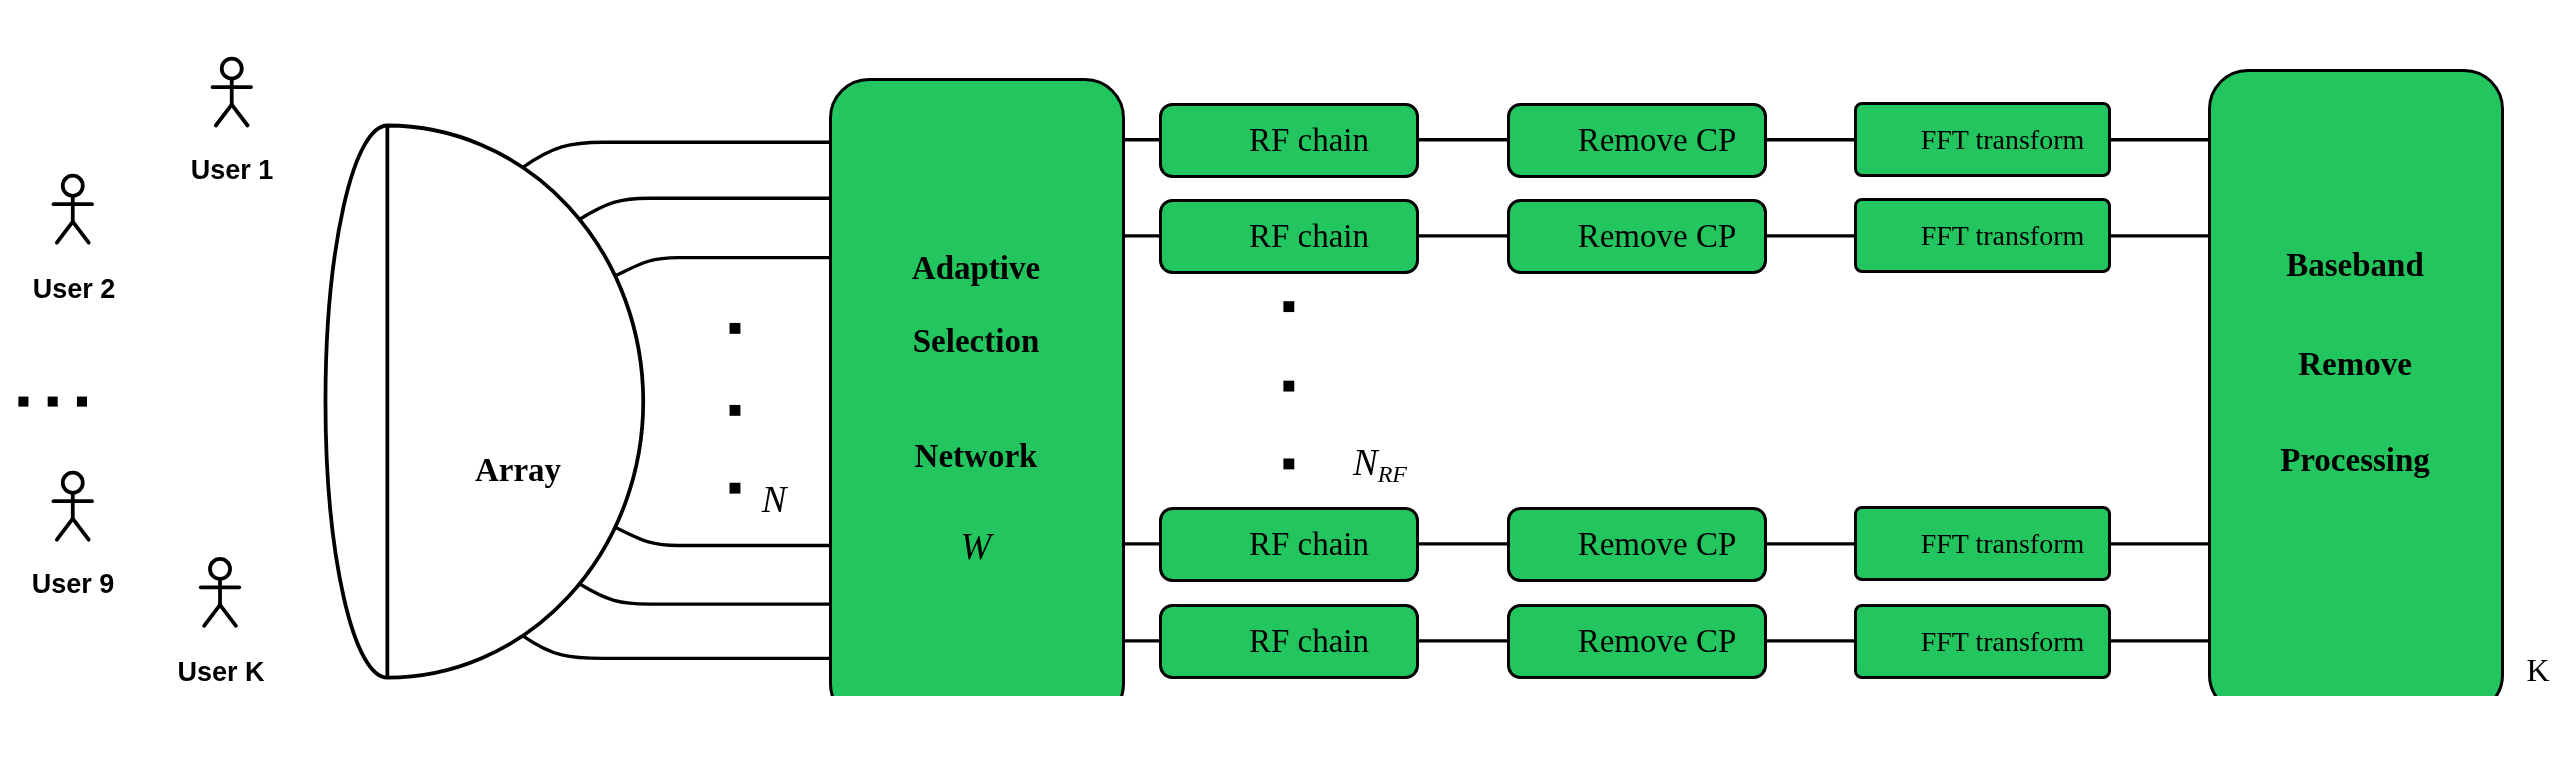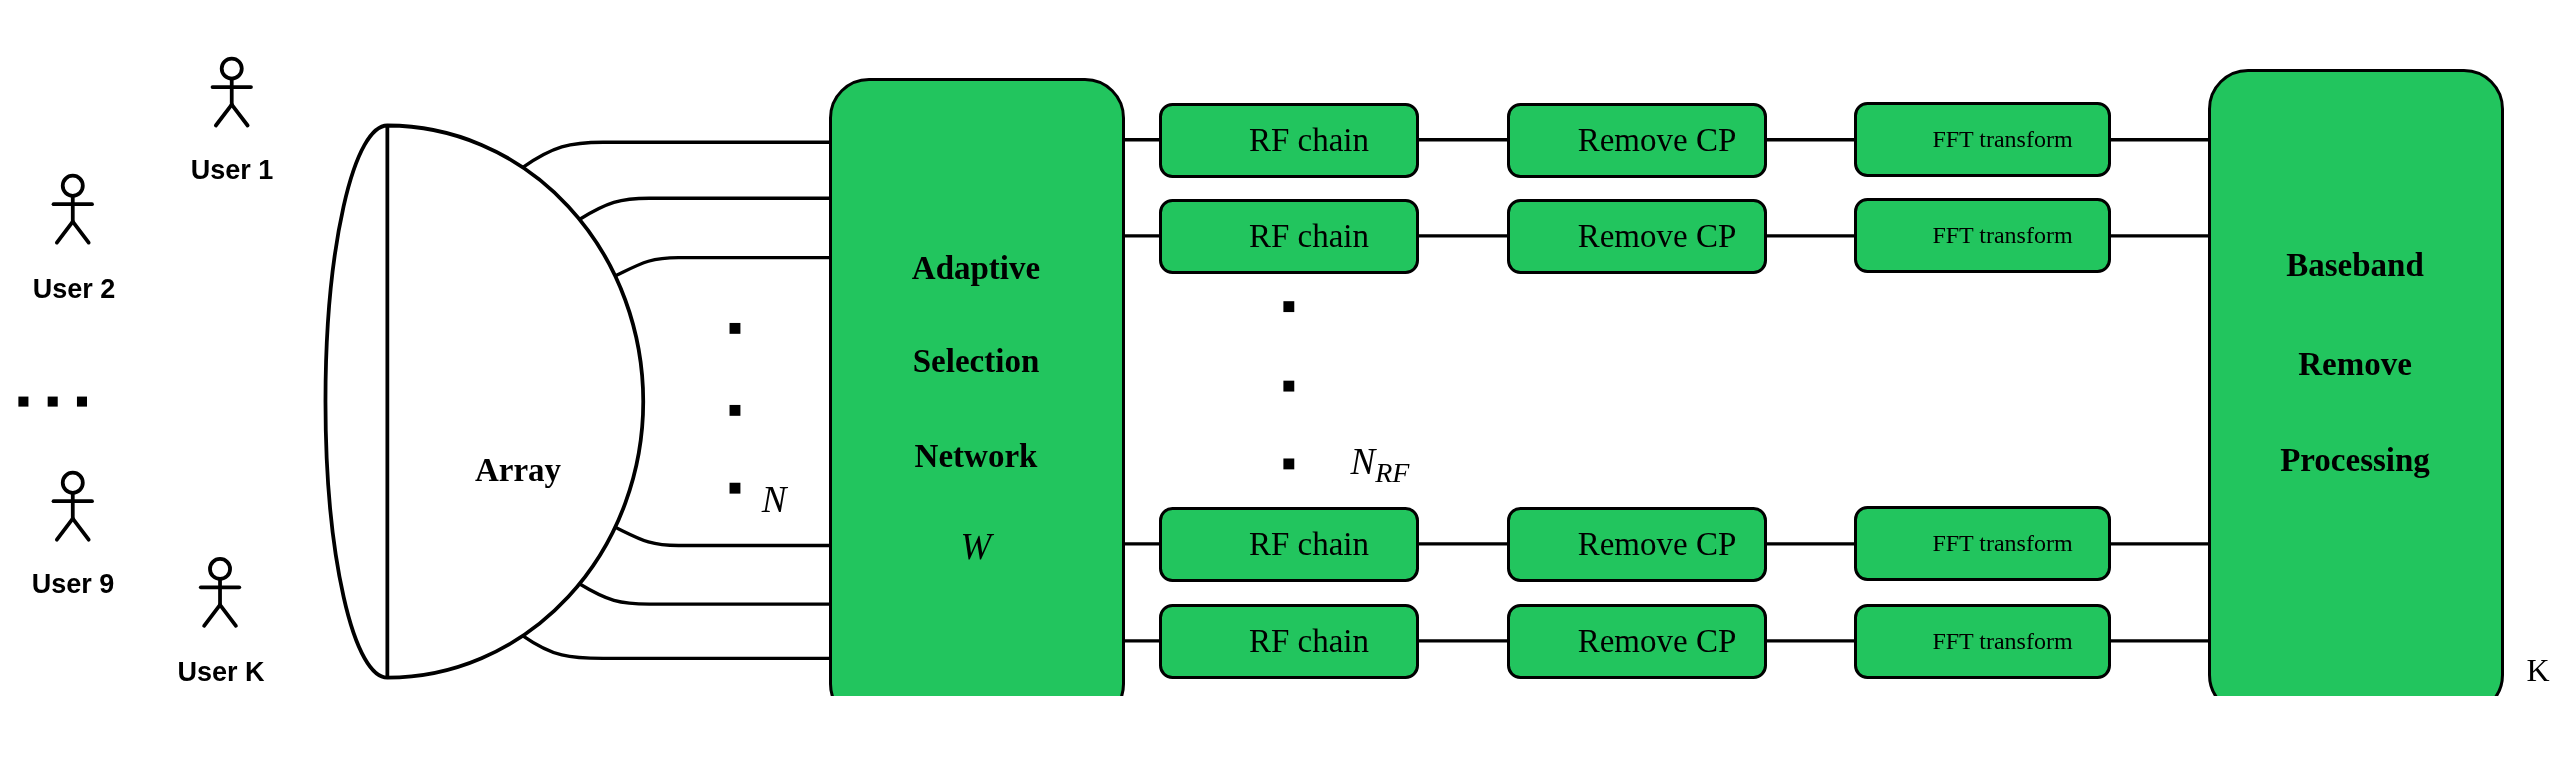--- a/index.html
+++ b/index.html
@@ -14,22 +14,22 @@
   }
   .box-small{border-radius:13.4px;font-size:33px;}
   .box-big{border-radius:40px;border-width:3.3px;}
   .label{
     position:absolute;transform:translate(-50%,-50%);
     white-space:nowrap;line-height:1;text-align:center;
   }
   .user-label{font-family:"Liberation Sans",sans-serif;font-weight:bold;font-size:27px;}
   .title-line{font-weight:bold;font-size:33px;}
   .math{font-style:italic;font-size:37px;}
-  .math .sub{font-size:28px;font-style:italic;vertical-align:-7.5px;}
-  .fft-text{font-size:24px;}
+  .math .sub{font-size:24px;font-style:italic;vertical-align:-7.5px;}
+  .fft-text{font-size:28px;border-radius:8px;}
   .plain-serif{font-size:32px;}
 </style>
 </head>
 <body>
 
 <div class="canvas">
 
   <svg class="linework" width="2576" height="758" viewBox="0 0 3077 906">
     <defs>
       <g id="stick-figure" stroke="#000" stroke-width="4.5" fill="none" stroke-linecap="round">
@@ -110,21 +110,21 @@
   <div class="label user-label" style="left:232px;top:170px">User 1</div>
   <div class="label user-label" style="left:74px;top:289px">User 2</div>
   <div class="label user-label" style="left:73px;top:584px">User 9</div>
   <div class="label user-label" style="left:221px;top:672px">User K</div>
 
   <div class="label title-line" style="left:518px;top:470px">Array</div>
   <div class="label math" style="left:774px;top:499px">N</div>
 
   <div class="box box-big" style="left:829px;top:78px;width:296px;height:646px"></div>
   <div class="label title-line" style="left:976px;top:268px">Adaptive</div>
-  <div class="label title-line" style="left:976px;top:361px">Selection</div>
+  <div class="label title-line" style="left:976px;top:341px">Selection</div>
   <div class="label title-line" style="left:976px;top:456px">Network</div>
   <div class="label math" style="left:976px;top:546px">W</div>
 
   <div class="label math" style="left:1380px;top:465px"><span>N</span><span class="sub">RF</span></div>
 
   <div class="box box-small" style="left:1159px;top:103px;width:260px;height:75px">
       <span>RF chain</span>
     </div>
   <div class="box box-small" style="left:1507px;top:103px;width:260px;height:75px">
       <span>Remove CP</span>

